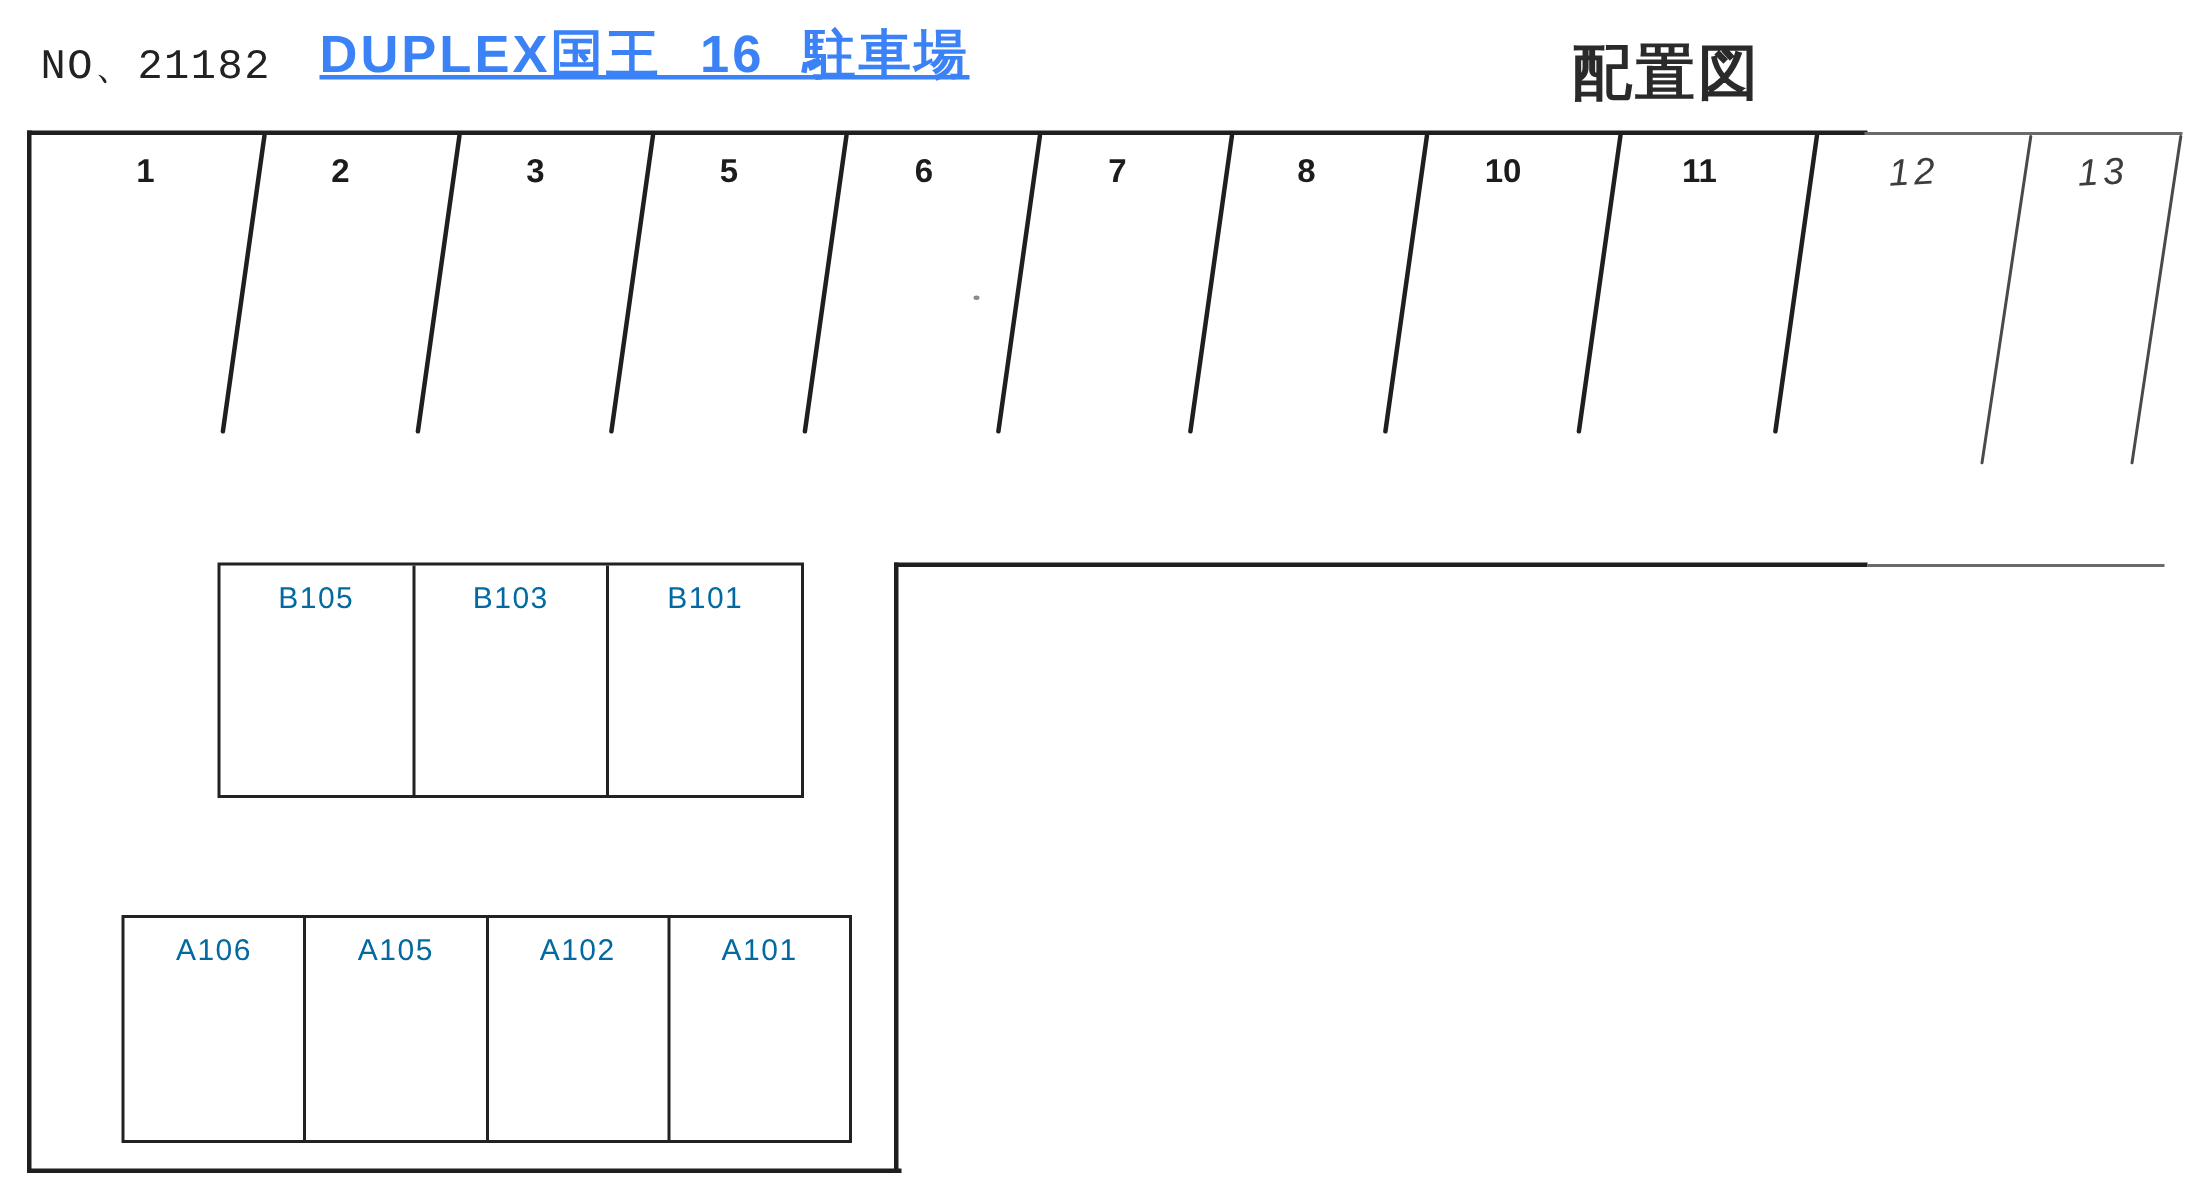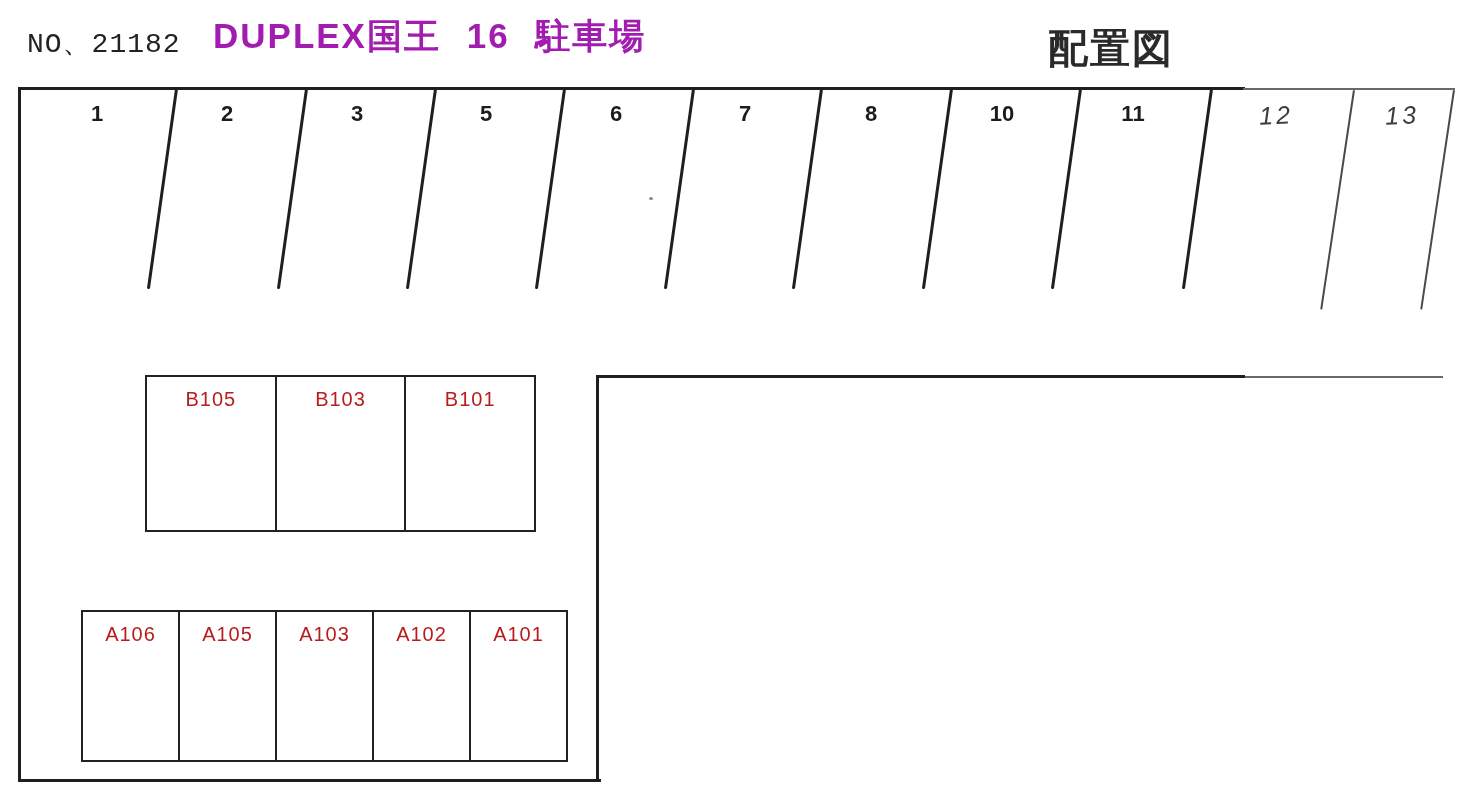--- a/index.html
+++ b/index.html
@@ -29,22 +29,23 @@
     font-family: Liberation Mono, monospace;
   }
   .doc-title {
     position: absolute;
     left: 213px;
     top: 13px;
     font-size: 35px;
     font-weight: bold;
     letter-spacing: 2px;
     word-spacing: 14px;
-    color: #a21caf;
+    color: #3b82f6;
     white-space: nowrap;
+    text-decoration: underline;
   }
   .doc-subtitle {
     position: absolute;
     left: 1048px;
     top: 21px;
     font-size: 40px;
     font-weight: bold;
     letter-spacing: 2px;
     color: #2a2a2a;
     white-space: nowrap;
@@ -104,21 +105,21 @@
     box-sizing: border-box;
   }
   .box-row .cell {
     flex: 1 1 0;
     border-right: 2px solid #222;
     box-sizing: border-box;
     text-align: center;
     padding-top: 11px;
     font-size: 20px;
     letter-spacing: 1px;
-    color: #b91c1c;
+    color: #0369a1;
   }
   .box-row .cell:last-child {
     border-right: none;
   }
 
   .speck {
     position: absolute;
     width: 4px;
     height: 3px;
     background: #8a8a8a;
@@ -169,20 +170,19 @@
 
   <div class="box-row" style="left:145px; top:375px; width:391px; height:157px;">
     <div class="cell">B105</div>
     <div class="cell">B103</div>
     <div class="cell">B101</div>
   </div>
 
   <div class="box-row" style="left:81px; top:610px; width:487px; height:152px;">
     <div class="cell">A106</div>
     <div class="cell">A105</div>
-    <div class="cell">A103</div>
     <div class="cell">A102</div>
     <div class="cell">A101</div>
   </div>
 
   <div class="speck" style="left:649px; top:197px;"></div>
 
 </div>
 
 </body></html>

